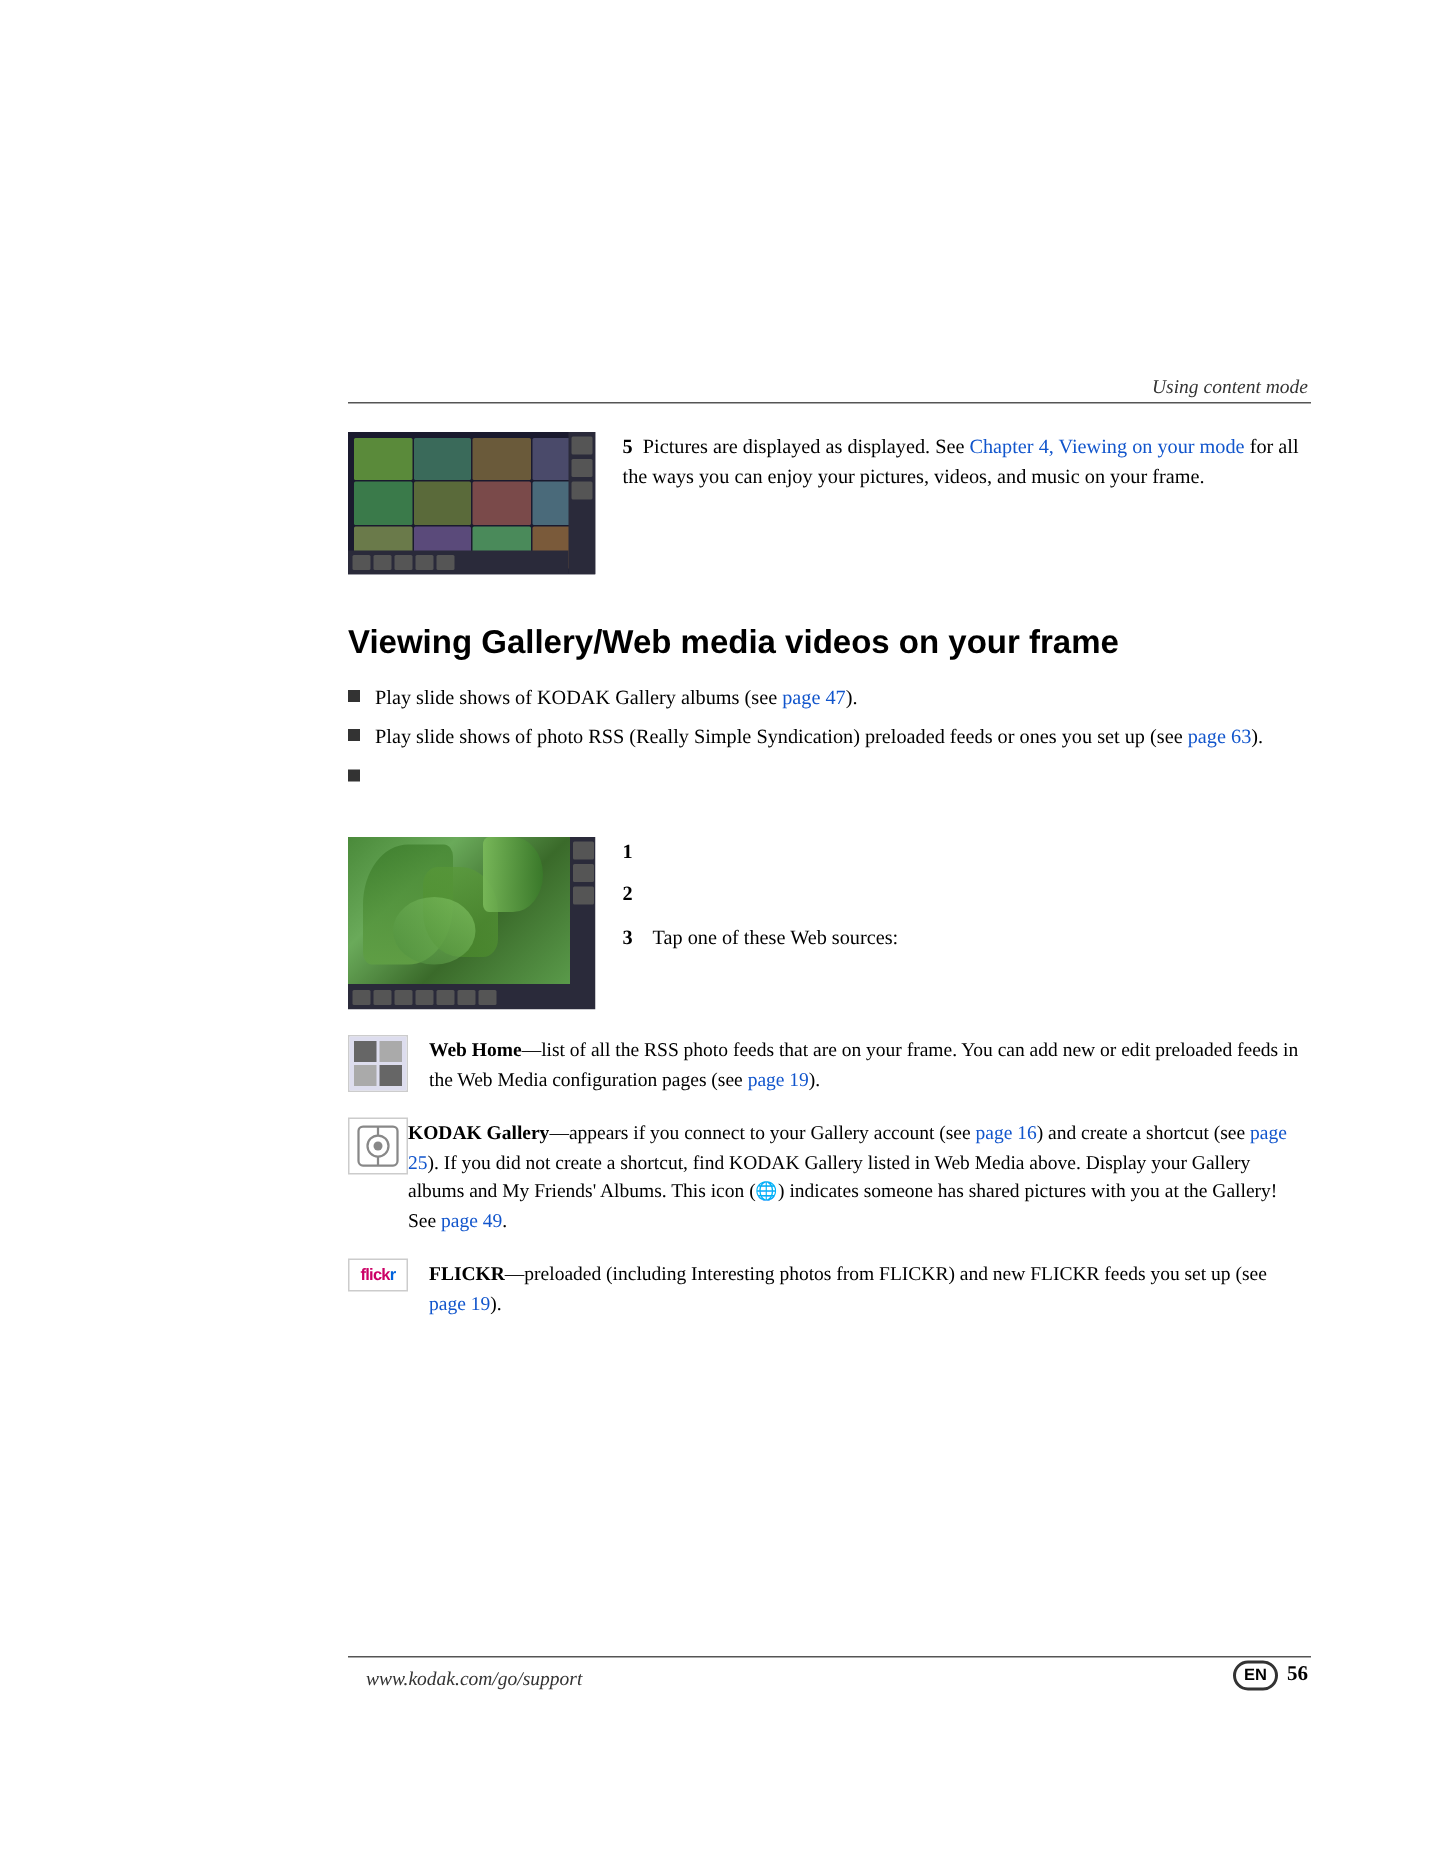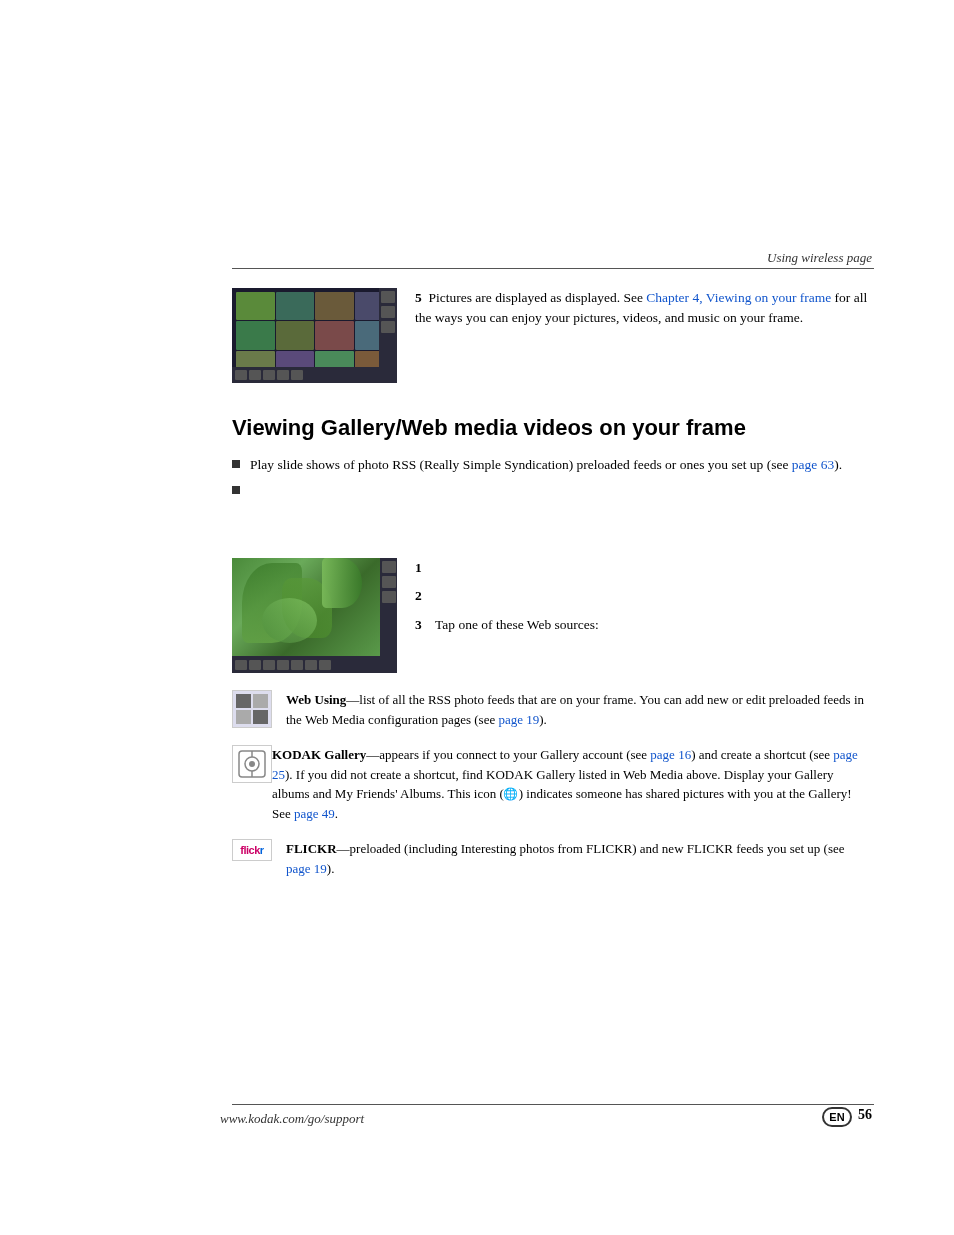--- a/index.html
+++ b/index.html
@@ -320,33 +320,34 @@
       bottom: 130px;
       left: 232px;
       right: 80px;
       height: 1px;
       background: #555;
     }
 
     .footer-url {
       position: absolute;
       bottom: 108px;
-      left: 220px;
+      left: 244px;
       font-size: 13px;
       font-style: italic;
       color: #333;
     }
 
     .footer-page {
       position: absolute;
       bottom: 108px;
       right: 82px;
       font-size: 14px;
       font-weight: bold;
       display: flex;
+      align-items: center;
       gap: 6px;
       padding-left: 14px;
     }
 
     .en-badge {
       width: 30px;
       height: 20px;
       border: 2px solid #333;
       border-radius: 10px;
       display: flex;
@@ -357,21 +358,21 @@
       font-family: Arial, sans-serif;
     }
   </style>
 </head>
 <body>
 
 <div class="page-container">
 
   <div class="header-rule"></div>
 
-  <div class="header-title">Using wireless page</div>
+  <div class="header-title">Using content mode</div>
 
   <div class="step5-image">
     <div class="step5-image-inner">
       <div class="thumb-cell"></div>
       <div class="thumb-cell"></div>
       <div class="thumb-cell"></div>
       <div class="thumb-cell"></div>
       <div class="thumb-cell"></div>
       <div class="thumb-cell"></div>
       <div class="thumb-cell"></div>
@@ -389,26 +390,30 @@
     <div class="image-toolbar">
       <div class="toolbar-btn-small"></div>
       <div class="toolbar-btn-small"></div>
       <div class="toolbar-btn-small"></div>
       <div class="toolbar-btn-small"></div>
       <div class="toolbar-btn-small"></div>
     </div>
   </div>
 
   <div class="step5-text">
-    <span style="font-weight:bold;">5</span>&nbsp;&nbsp;<span>Pictures are displayed as displayed. See </span><a href="#" class="link-blue">Chapter 4, Viewing on your frame</a><span> for all the ways you can enjoy your pictures, videos, and music on your frame.</span>
+    <span style="font-weight:bold;">5</span>&nbsp;&nbsp;<span>Pictures are displayed as displayed. See </span><a href="#" class="link-blue">Chapter 4, Viewing on your mode</a><span> for all the ways you can enjoy your pictures, videos, and music on your frame.</span>
   </div>
 
   <div class="main-heading">Viewing Gallery/Web media videos on your frame</div>
 
   <div class="bullets-section">
+    <div class="bullet-item">
+      <div class="bullet-square"></div>
+      <span>Play slide shows of KODAK Gallery albums (see <a href="#" class="link-blue">page 47</a>).</span>
+    </div>
     <div class="bullet-item">
       <div class="bullet-square"></div>
       <span>Play slide shows of photo RSS (Really Simple Syndication) preloaded feeds or ones you set up (see <a href="#" class="link-blue">page 63</a>).</span>
     </div>
     <div class="bullet-item">
       <div class="bullet-square"></div>
     </div>
   </div>
 
   <div class="gallery-image">
@@ -453,21 +458,21 @@
     <div class="icon-row">
       <div class="icon-box">
         <div class="web-media-icon">
           <div class="wm-cell"></div>
           <div class="wm-cell-light"></div>
           <div class="wm-cell-light"></div>
           <div class="wm-cell"></div>
         </div>
       </div>
       <div class="icon-text">
-        <strong>Web Using</strong>—list of all the RSS photo feeds that are on your frame. You can add new or edit preloaded feeds in the Web Media configuration pages (see <a href="#" class="link-blue">page 19</a>).
+        <strong>Web Home</strong>—list of all the RSS photo feeds that are on your frame. You can add new or edit preloaded feeds in the Web Media configuration pages (see <a href="#" class="link-blue">page 19</a>).
       </div>
     </div>
 
     <div class="icon-row">
       <div class="gallery-icon-box">
         <svg width="30" height="30" viewBox="0 0 30 30">
           <rect x="2" y="2" width="26" height="26" rx="3" fill="none" stroke="#888" stroke-width="1.5"></rect>
           <circle cx="15" cy="15" r="7" fill="none" stroke="#888" stroke-width="1.5"></circle>
           <circle cx="15" cy="15" r="3" fill="#888"></circle>
           <line x1="15" y1="2" x2="15" y2="8" stroke="#888" stroke-width="1.5"></line>

